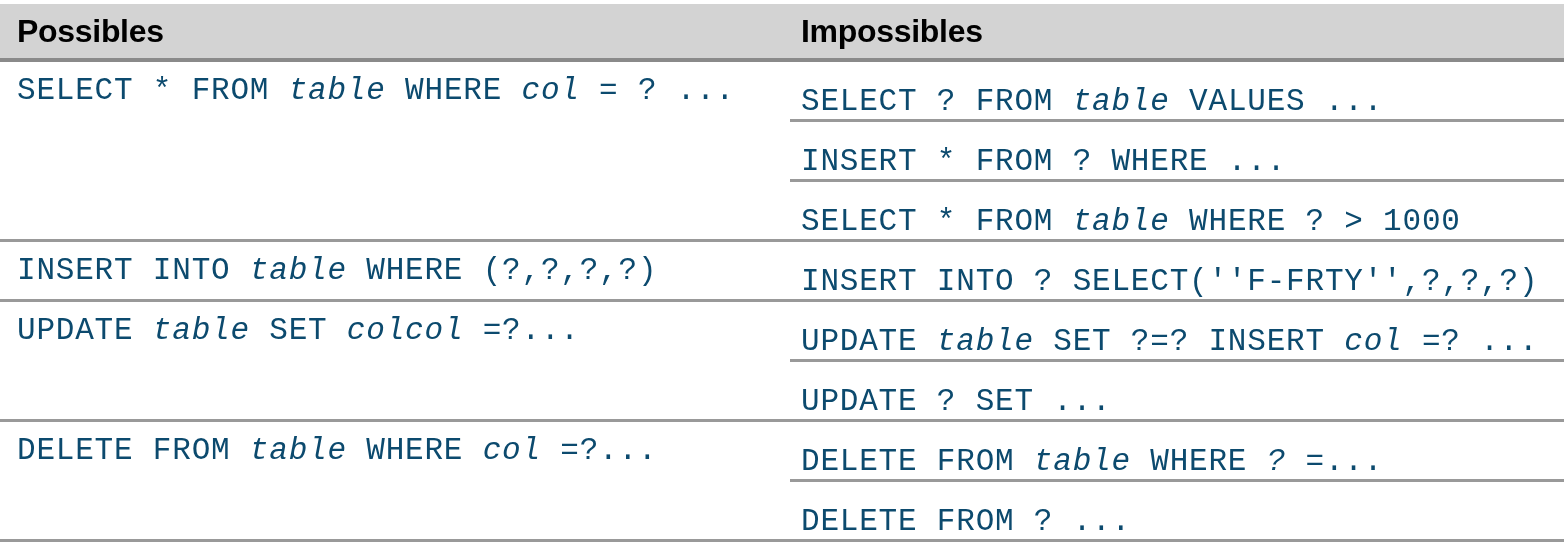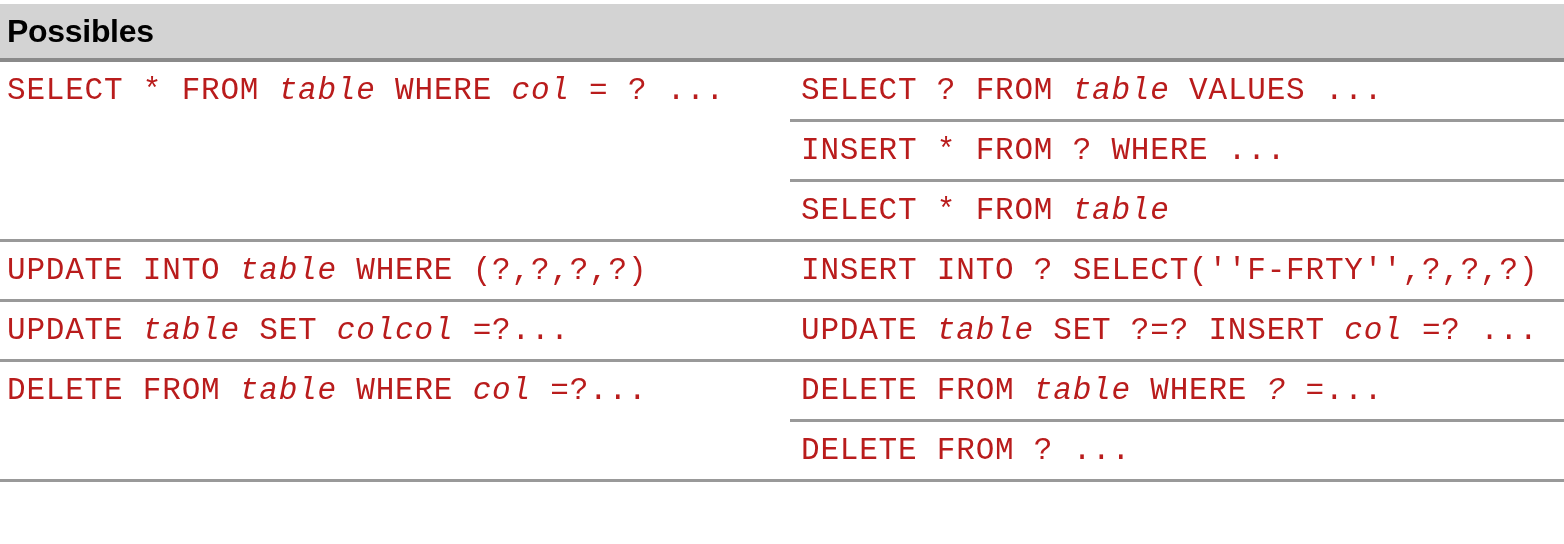--- a/index.html
+++ b/index.html
@@ -11,72 +11,74 @@
   .hrow {
     display:flex; height:58px;
     background:var(--header-bg,#d3d3d3);
     border-bottom:4px solid var(--header-rule,#8a8a8a);
   }
   .hcell {
     display:flex; align-items:center;
     font-weight:bold; font-size:32px; letter-spacing:-0.3px; color:#000;
   }
 
-  .lcol { width:790px; flex:none; padding-left:7px; }
+  .lcol { width:790px; flex:none; padding-left:17px; }
   .rcol { flex:1 1 auto; min-width:0; }
   .rcol.hcell { padding-left:11px; }
 
   .group { display:flex; border-bottom:3px solid var(--rule,#999999); }
 
   .mono {
     font-family:"Liberation Mono", monospace;
-    font-size:31px; letter-spacing:0.8px; white-space:pre; color:#b91c1c;
+    font-size:31px; letter-spacing:0.8px; white-space:pre; color:#0c4a6e;
   }
   .it { font-style:italic; }
 
   .pcell { height:57px; display:flex; align-items:center; }
 
   .rrow {
-    height:60px; display:flex; align-items:center;
+    height:60px; display:flex; align-items:flex-end;
     padding-left:11px;
     border-bottom:3px solid var(--rule,#999999);
   }
   .rrow:last-child { height:57px; border-bottom:none; }
 </style>
 </head>
 <body>
 
 <div class="tbl">
   <div class="hrow">
     <div class="lcol hcell">Possibles</div>
+    <div class="rcol hcell">Impossibles</div>
   </div>
   <div id="groups">
   <div class="group">
     <div class="lcol pcell mono"><span>SELECT * FROM </span><span class="it">table</span><span> WHERE </span><span class="it">col</span><span> = ? ...</span></div>
     <div class="rcol rrows">
   <div class="rrow mono"><span>SELECT ? FROM </span><span class="it">table</span><span> VALUES ...</span></div>
 
   <div class="rrow mono"><span>INSERT * FROM ? WHERE ...</span></div>
 
-  <div class="rrow mono"><span>SELECT * FROM </span><span class="it">table</span></div>
+  <div class="rrow mono"><span>SELECT * FROM </span><span class="it">table</span><span> WHERE ? &gt; 1000</span></div>
 </div>
   </div>
 
   <div class="group">
-    <div class="lcol pcell mono"><span>UPDATE INTO </span><span class="it">table</span><span> WHERE (?,?,?,?)</span></div>
+    <div class="lcol pcell mono"><span>INSERT INTO </span><span class="it">table</span><span> WHERE (?,?,?,?)</span></div>
     <div class="rcol rrows">
   <div class="rrow mono"><span>INSERT INTO ? SELECT(''F-FRTY'',?,?,?)</span></div>
 </div>
   </div>
 
   <div class="group">
     <div class="lcol pcell mono"><span>UPDATE </span><span class="it">table</span><span> SET </span><span class="it">col</span><span class="it">col</span><span> =?...</span></div>
     <div class="rcol rrows">
   <div class="rrow mono"><span>UPDATE </span><span class="it">table</span><span> SET ?=? INSERT </span><span class="it">col</span><span> =? ...</span></div>
 
+  <div class="rrow mono"><span>UPDATE ? SET ...</span></div>
 </div>
   </div>
 
   <div class="group">
     <div class="lcol pcell mono"><span>DELETE FROM </span><span class="it">table</span><span> WHERE </span><span class="it">col</span><span> =?...</span></div>
     <div class="rcol rrows">
   <div class="rrow mono"><span>DELETE FROM </span><span class="it">table</span><span> WHERE </span><span class="it">?</span><span> =...</span></div>
 
   <div class="rrow mono"><span>DELETE FROM ? ...</span></div>
 </div>

